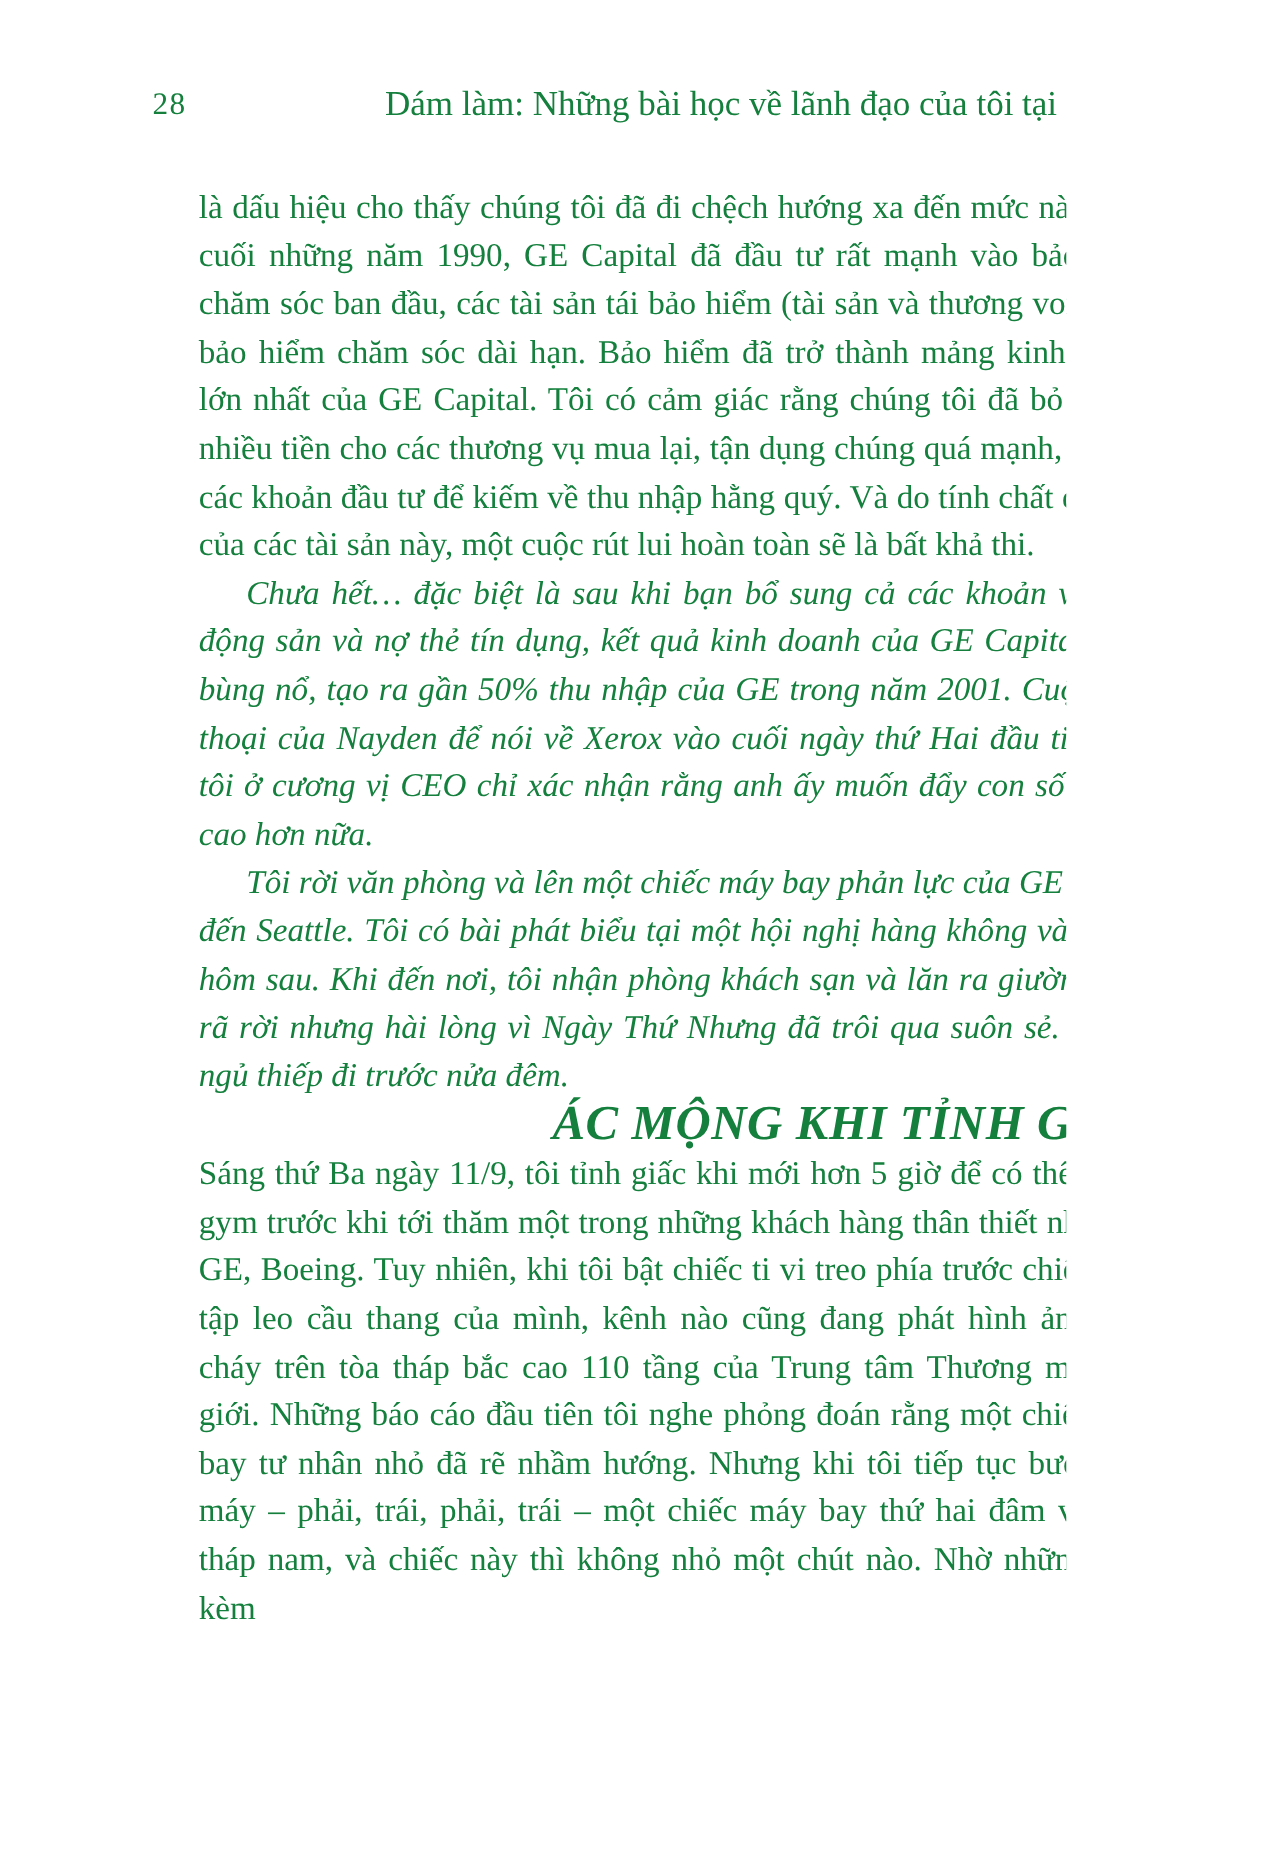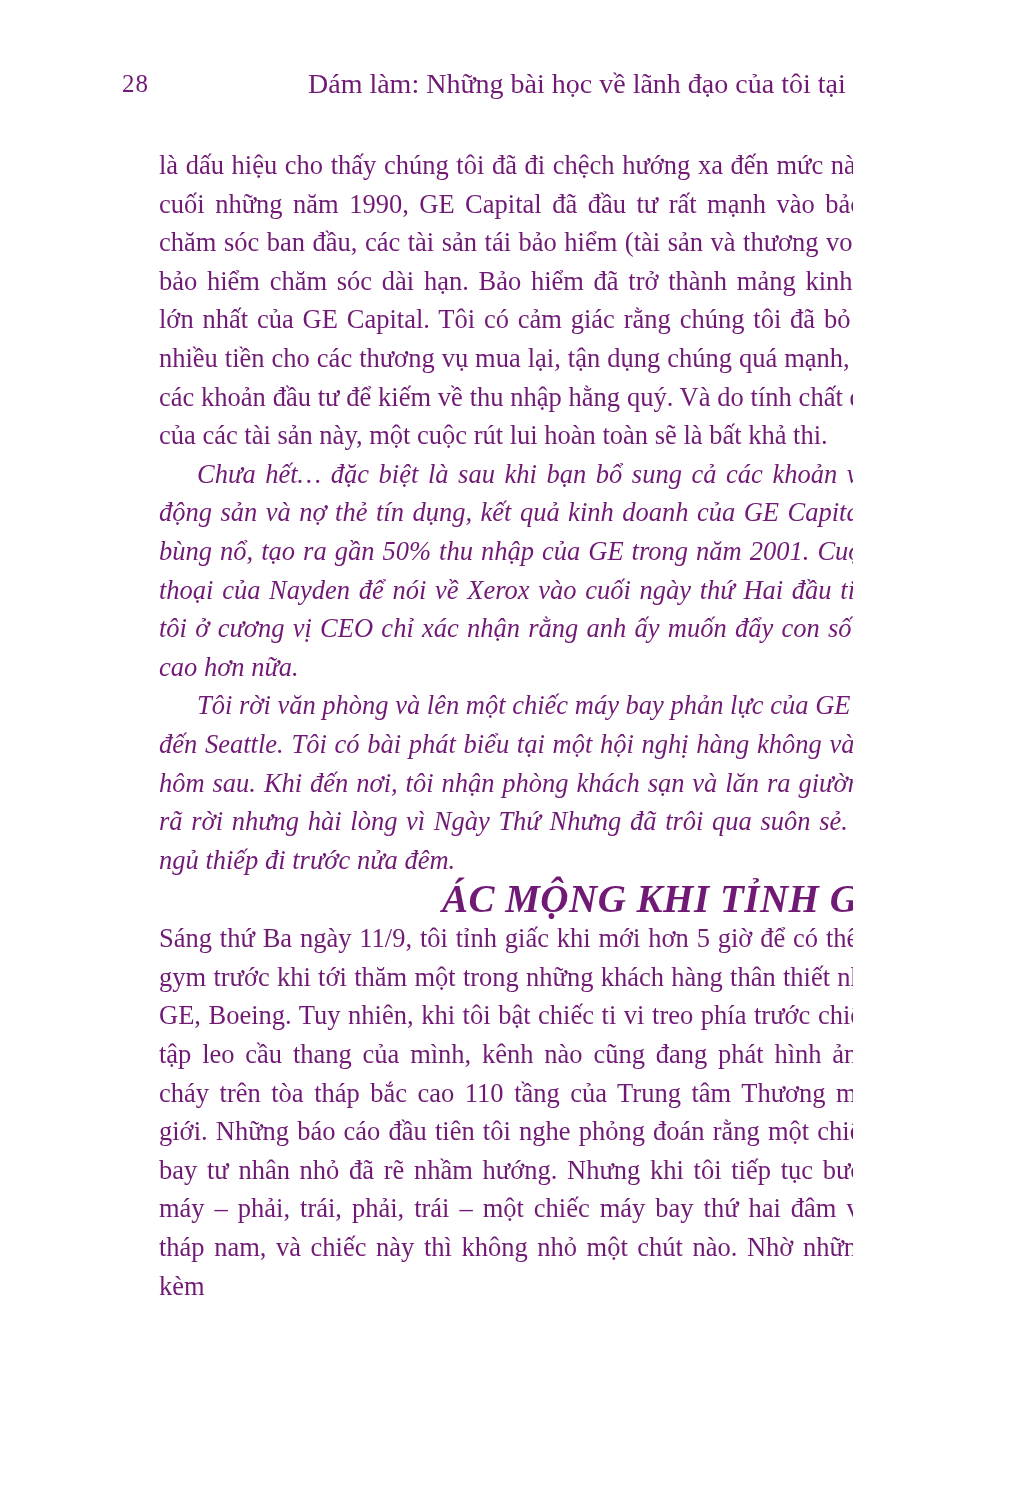--- a/index.html
+++ b/index.html
@@ -5,21 +5,21 @@
   html, body {
     margin: 0;
     padding: 0;
     background: #ffffff;
   }
   .page {
     position: relative;
     width: 853px;
     height: 1500px;
     background: #ffffff;
-    color: #701a75;
+    color: #15803d;
     font-family: "Liberation Serif", "DejaVu Serif", serif;
     overflow: hidden;
     box-sizing: border-box;
   }
   .page-header {
     position: absolute;
     top: 68px;
     left: 122px;
     width: 768px;
     height: 34px;

